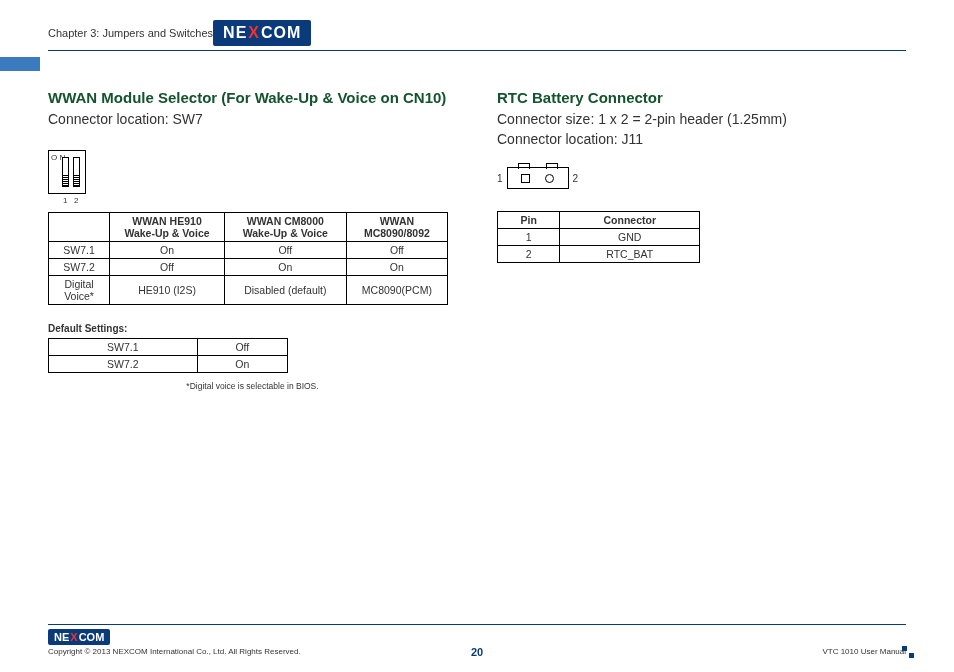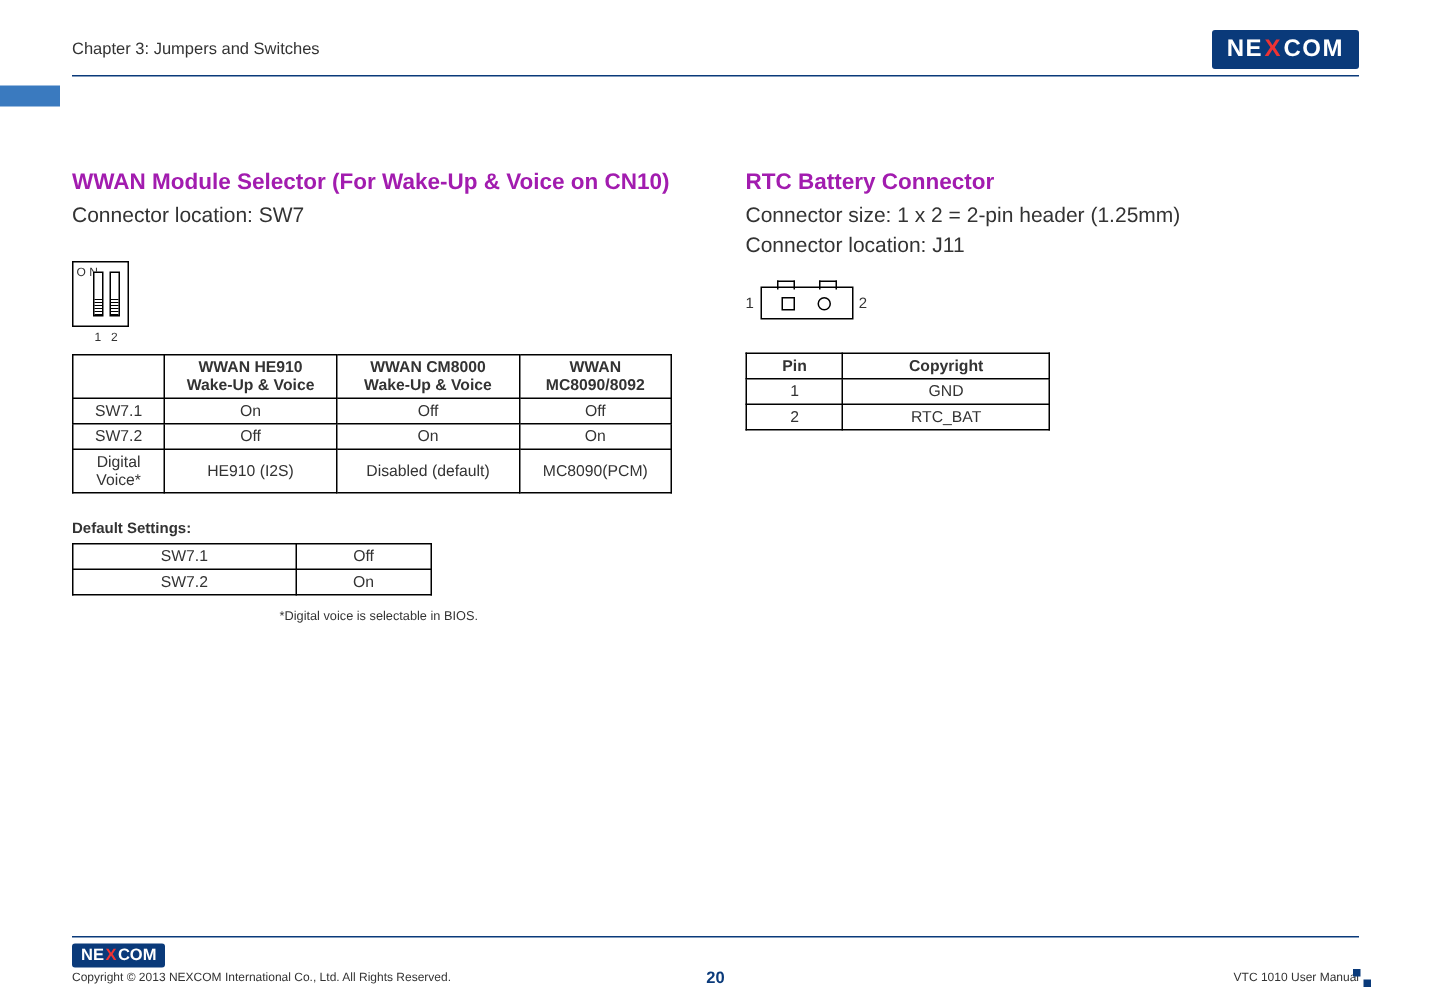--- a/index.html
+++ b/index.html
@@ -7,21 +7,20 @@
     font-family: "Segoe UI", Arial, sans-serif;
     color: #333;
     background: #fff;
     width: 954px;
     height: 672px;
     position: relative;
     padding: 20px 48px 18px 48px;
   }
   .header {
     display: flex;
-    justify-content: space-between;
     align-items: center;
     border-bottom: 1.5px solid #0a3a7a;
     padding-bottom: 4px;
   }
   .chapter-title { font-size: 11px; color: #333; }
   .logo {
     background: #0a3a7a;
     color: #fff;
     font-weight: bold;
     font-size: 16px;
@@ -40,23 +39,22 @@
   }
   .content {
     display: flex;
     gap: 40px;
     margin-top: 18px;
   }
   .col { flex: 1; }
   .h2 {
     font-size: 15px;
     font-weight: bold;
-    color: #a21caf;
+    color: #14532d;
     margin-bottom: 4px;
-    margin-top: 24px;
   }
   .sub { font-size: 14px; color: #333; line-height: 1.4; }
   .switch-diagram {
     margin: 20px 0 18px 0;
   }
   .switch-box {
     border: 1px solid #000;
     width: 38px; height: 44px;
     position: relative;
     font-size: 8px;
@@ -234,21 +232,21 @@
         <div class="sq"></div>
         <div class="circ"></div>
       </div>
       <span>2</span>
     </div>
 
     <table class="pin">
       <tbody>
           <tr>
         <th>Pin</th>
-        <th>Copyright</th>
+        <th>Connector</th>
       </tr>
       <tr>
         <td>1</td>
         <td>GND</td>
       </tr>
       <tr>
         <td>2</td>
         <td>RTC_BAT</td>
       </tr>
     </tbody>

